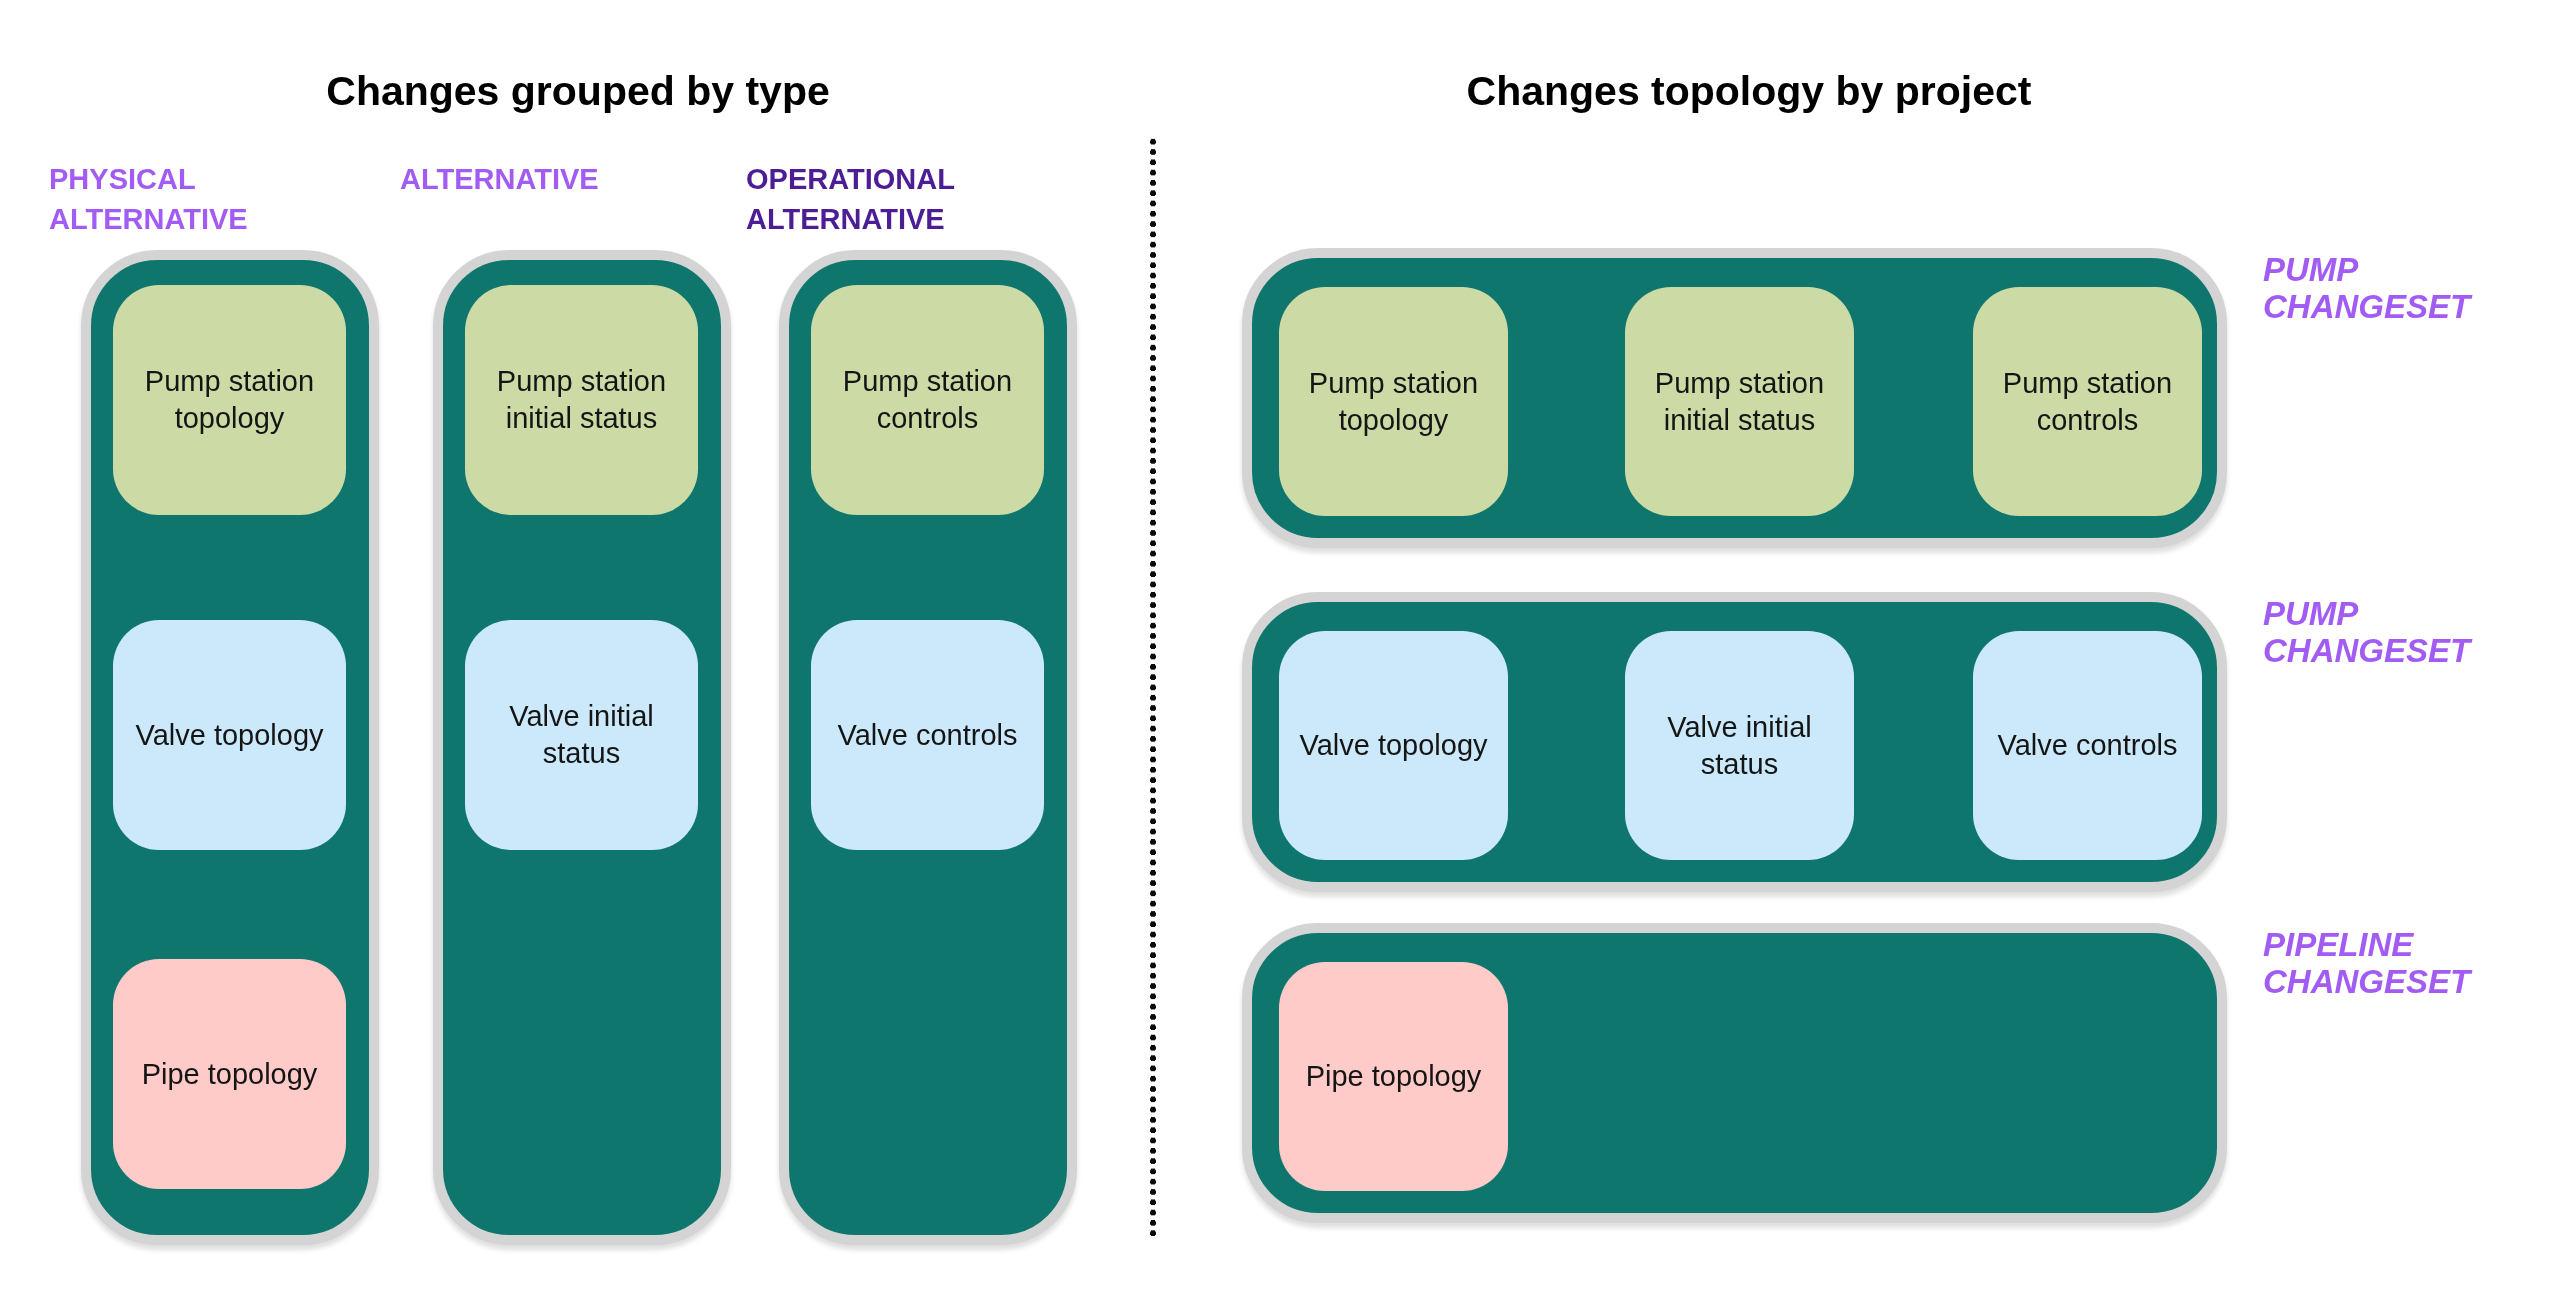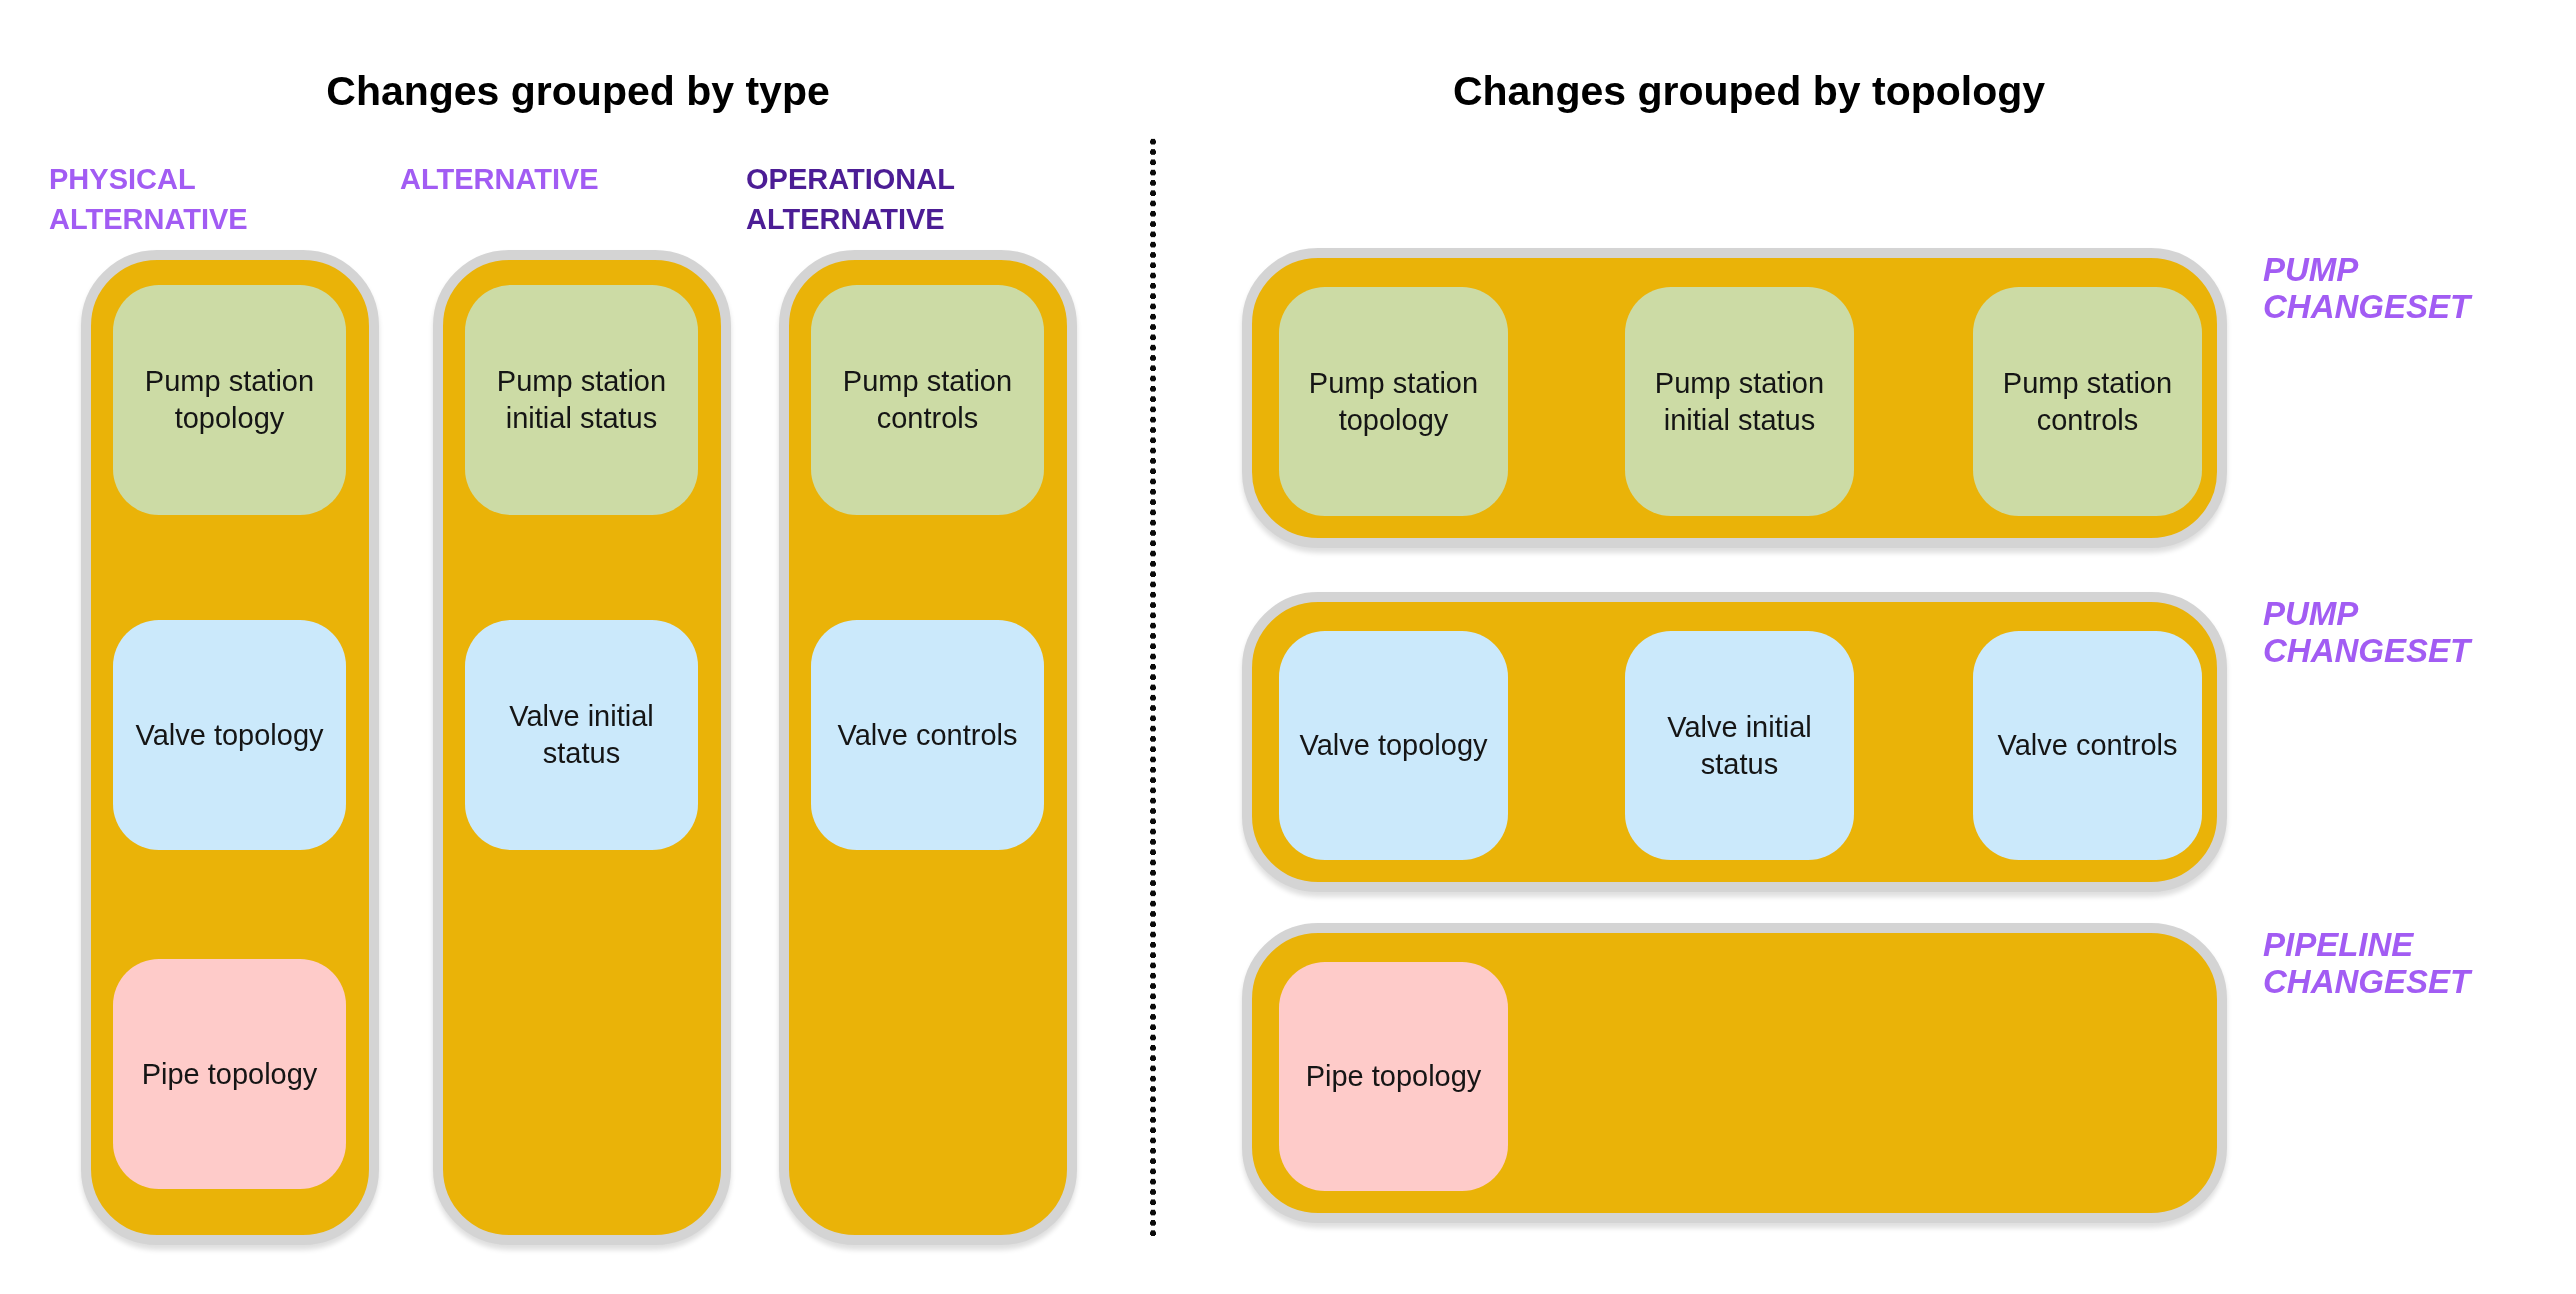--- a/index.html
+++ b/index.html
@@ -25,21 +25,21 @@
     top: 159px;
     width: 362px;
     text-align: left;
     font-size: 29px;
     line-height: 40px;
     font-weight: bold;
   }
   .container {
     position: absolute;
     box-sizing: border-box;
-    background: #eab308;
+    background: #0f766e;
     border: 10.3px solid #d4d4d4;
     border-radius: 76px;
     box-shadow: 0 4.8px 5.6px rgba(0,0,0,0.13);
   }
   .col { top: 250px; width: 298px; height: 995px; }
   .row { left: 1242px; width: 985px; height: 300px; }
   .box {
     position: absolute;
     display: flex;
     align-items: center;
@@ -79,21 +79,21 @@
     background-size: 6.4px 10.3px;
     background-repeat: repeat-y;
   }
 </style>
 </head>
 <body>
 
 <div class="canvas">
 
   <div class="title" style="left:578px;">Changes grouped by type</div>
-  <div class="title" style="left:1749px;">Changes grouped by topology</div>
+  <div class="title" style="left:1749px;">Changes topology by project</div>
 
   <div class="col-header purple" style="left: 49px; color: rgb(162, 92, 243);">
     <div>PHYSICAL</div>
     <div>ALTERNATIVE</div>
   </div>
   <div class="col-header purple" style="left: 400px; color: rgb(162, 92, 243);">
     <div>ALTERNATIVE</div>
   </div>
   <div class="col-header purple" style="left: 746px; color: #4c1d95;">
     <div>OPERATIONAL</div>

